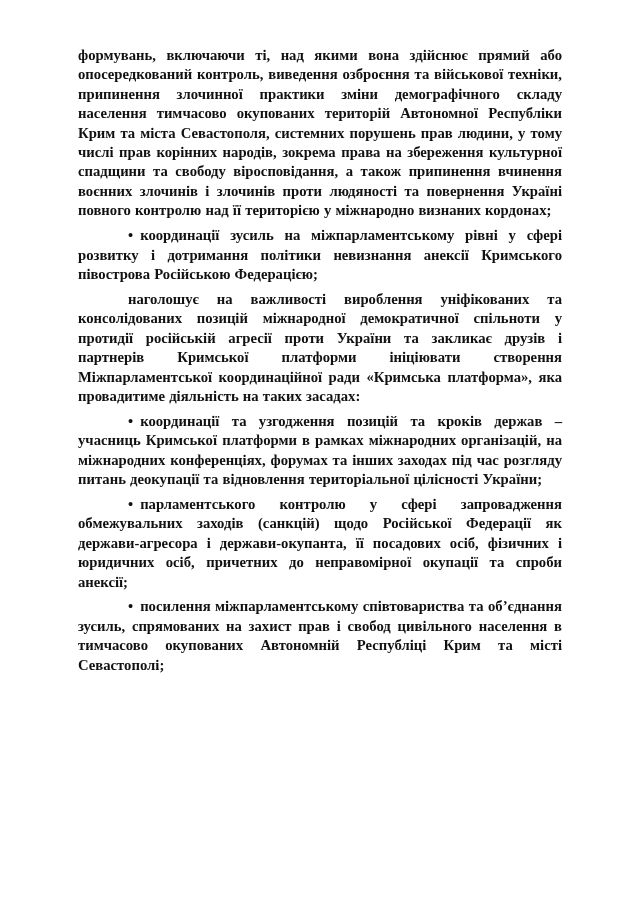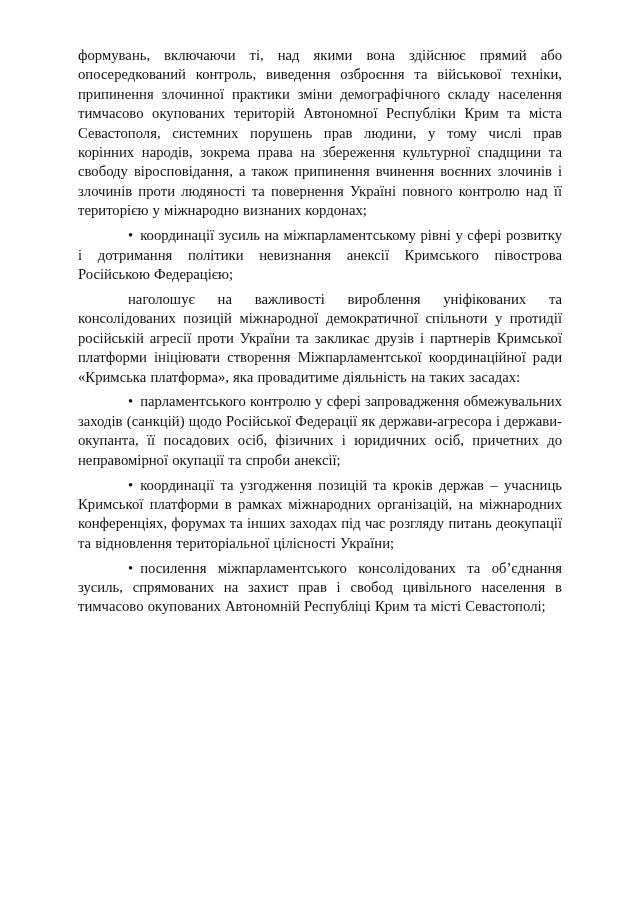--- a/index.html
+++ b/index.html
@@ -10,20 +10,21 @@
   body {
     width: 638px;
     height: 903px;
     position: relative;
     overflow: hidden;
   }
   .page {
     position: absolute;
     inset: 0;
     background: #ffffff;
+    font-weight: bold;
   }
   .content {
     position: absolute;
     left: 78px;
     top: 46px;
     width: 484px;
   }
   .para {
     font-family: "Liberation Serif", "DejaVu Serif", serif;
     font-size: 14.7px;
@@ -47,21 +48,21 @@
 
 <div class="page">
   <div class="content">
 
     <p class="para"><span>формувань, включаючи ті, над якими вона здійснює прямий або опосередкований контроль, виведення озброєння та військової техніки, припинення злочинної практики зміни демографічного складу населення тимчасово окупованих територій Автономної Республіки Крим та міста Севастополя, системних порушень прав людини, у тому числі прав корінних народів, зокрема права на збереження культурної спадщини та свободу віросповідання, а також припинення вчинення воєнних злочинів і злочинів проти людяності та повернення Україні повного контролю над її територією у міжнародно визнаних кордонах;</span></p>
 
     <p class="para bullet"><span class="marker">•</span><span>координації зусиль на міжпарламентському рівні у сфері розвитку і дотримання політики невизнання анексії Кримського півострова Російською Федерацією;</span></p>
 
     <p class="para indent"><span>наголошує на важливості вироблення уніфікованих та консолідованих позицій міжнародної демократичної спільноти у протидії російській агресії проти України та закликає друзів і партнерів Кримської платформи ініціювати створення Міжпарламентської координаційної ради «Кримська платформа», яка провадитиме діяльність на таких засадах:</span></p>
 
+    <p class="para bullet"><span class="marker">•</span><span>координації та узгодження позицій та кроків держав – учасниць Кримської платформи в рамках міжнародних організацій, на міжнародних конференціях, форумах та інших заходах під час розгляду питань деокупації та відновлення територіальної цілісності України;</span></p>
+
     <p class="para bullet"><span class="marker">•</span><span>парламентського контролю у сфері запровадження обмежувальних заходів (санкцій) щодо Російської Федерації як держави-агресора і держави-окупанта, її посадових осіб, фізичних і юридичних осіб, причетних до неправомірної окупації та спроби анексії;</span></p>
 
-    <p class="para bullet"><span class="marker">•</span><span>координації та узгодження позицій та кроків держав – учасниць Кримської платформи в рамках міжнародних організацій, на міжнародних конференціях, форумах та інших заходах під час розгляду питань деокупації та відновлення територіальної цілісності України;</span></p>
-
-    <p class="para bullet"><span class="marker">•</span><span>посилення міжпарламентського консолідованих та об’єднання зусиль, спрямованих на захист прав і свобод цивільного населення в тимчасово окупованих Автономній Республіці Крим та місті Севастополі;</span></p>
+    <p class="para bullet"><span class="marker">•</span><span>посилення міжпарламентському співтовариства та об’єднання зусиль, спрямованих на захист прав і свобод цивільного населення в тимчасово окупованих Автономній Республіці Крим та місті Севастополі;</span></p>
 
 
   </div>
 </div>
 
 </body></html>

